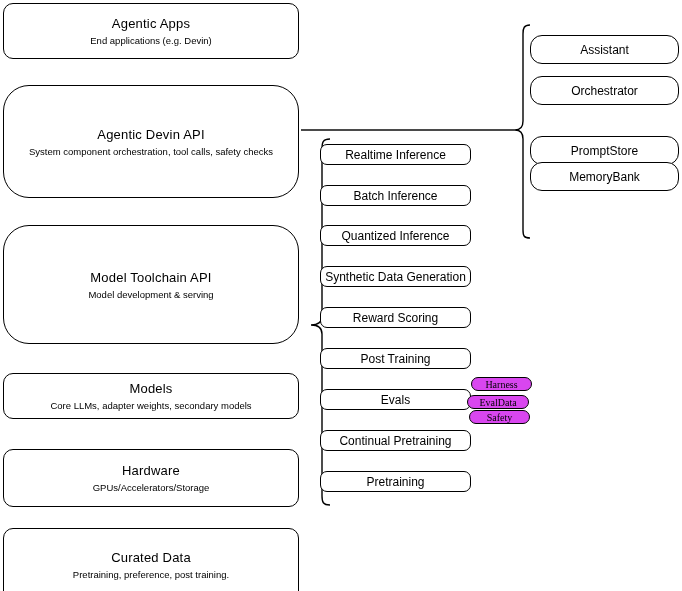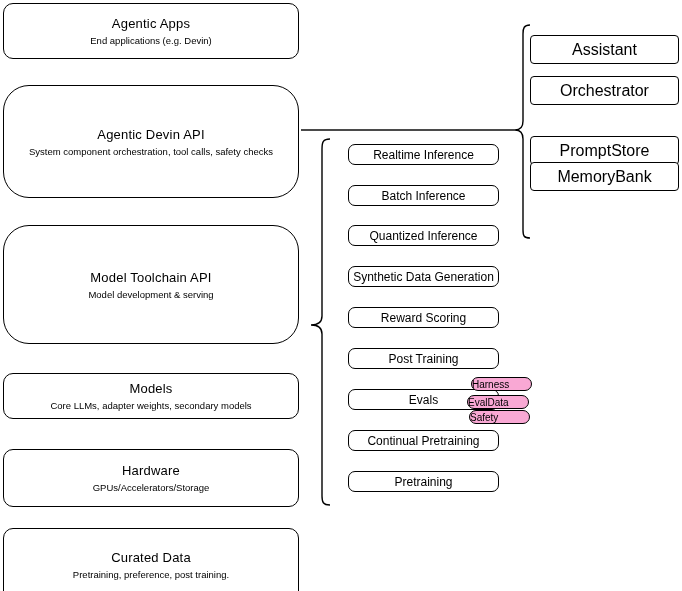--- a/index.html
+++ b/index.html
@@ -25,38 +25,39 @@
     justify-content:center;
     text-align:center;
   }
   .lbox{left:3px;width:296px;}
   .lbox .title{font-size:13px;line-height:17px;letter-spacing:.2px;}
   .lbox .subtitle{font-size:9.5px;line-height:13px;margin-top:2px;}
   .r10{border-radius:10px;}
   .r26{border-radius:26px;}
 
   .mbox{
-    left:348px;width:151px;height:21px;
+    left:320px;width:151px;height:21px;
     border-radius:7px;
     font-size:12px;
   }
   .rbox{
     left:530px;width:149px;height:29px;
-    border-radius:4px;
-    font-size:16px;
+    border-radius:12px;
+    font-size:12px;
   }
   .pill{
     position:absolute;
     box-sizing:border-box;
     border:1.3px solid #000000;
-    background:#f9a8d4;
+    background:#d946ef;
     border-radius:8px;
-    display:flex;align-items:center;justify-content:flex-start;
+    display:flex;align-items:center;justify-content:center;
     font-size:10px;
     z-index:5;
+    font-family:Liberation Serif, serif;
   }
 </style>
 </head>
 <body>
 
 <div id="canvas">
 
   <svg class="overlay">
     <path d="M301,130 L515,130" stroke="#4a4a4a" stroke-width="1.8" fill="none"></path>
     <path d="M530,25 C524,25 523,28 523,34 L523,121 C523,126 521,130 515,130 C521,130 523,134 523,139 L523,230 C523,236 524,238 530,238" stroke="#000000" stroke-width="1.4" fill="none"></path>

